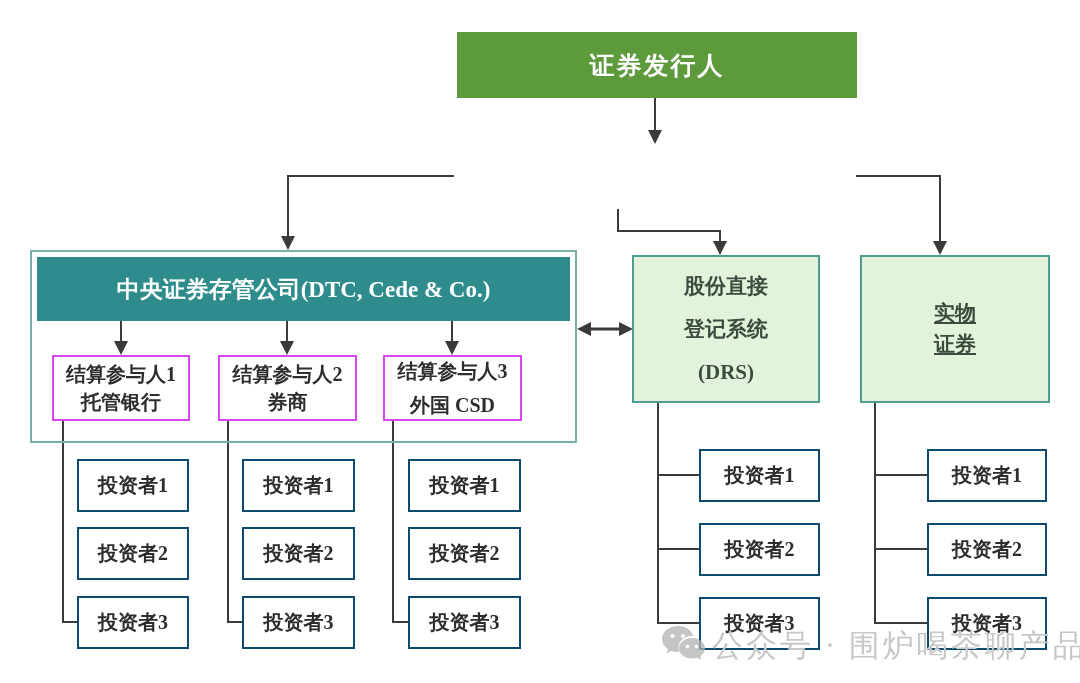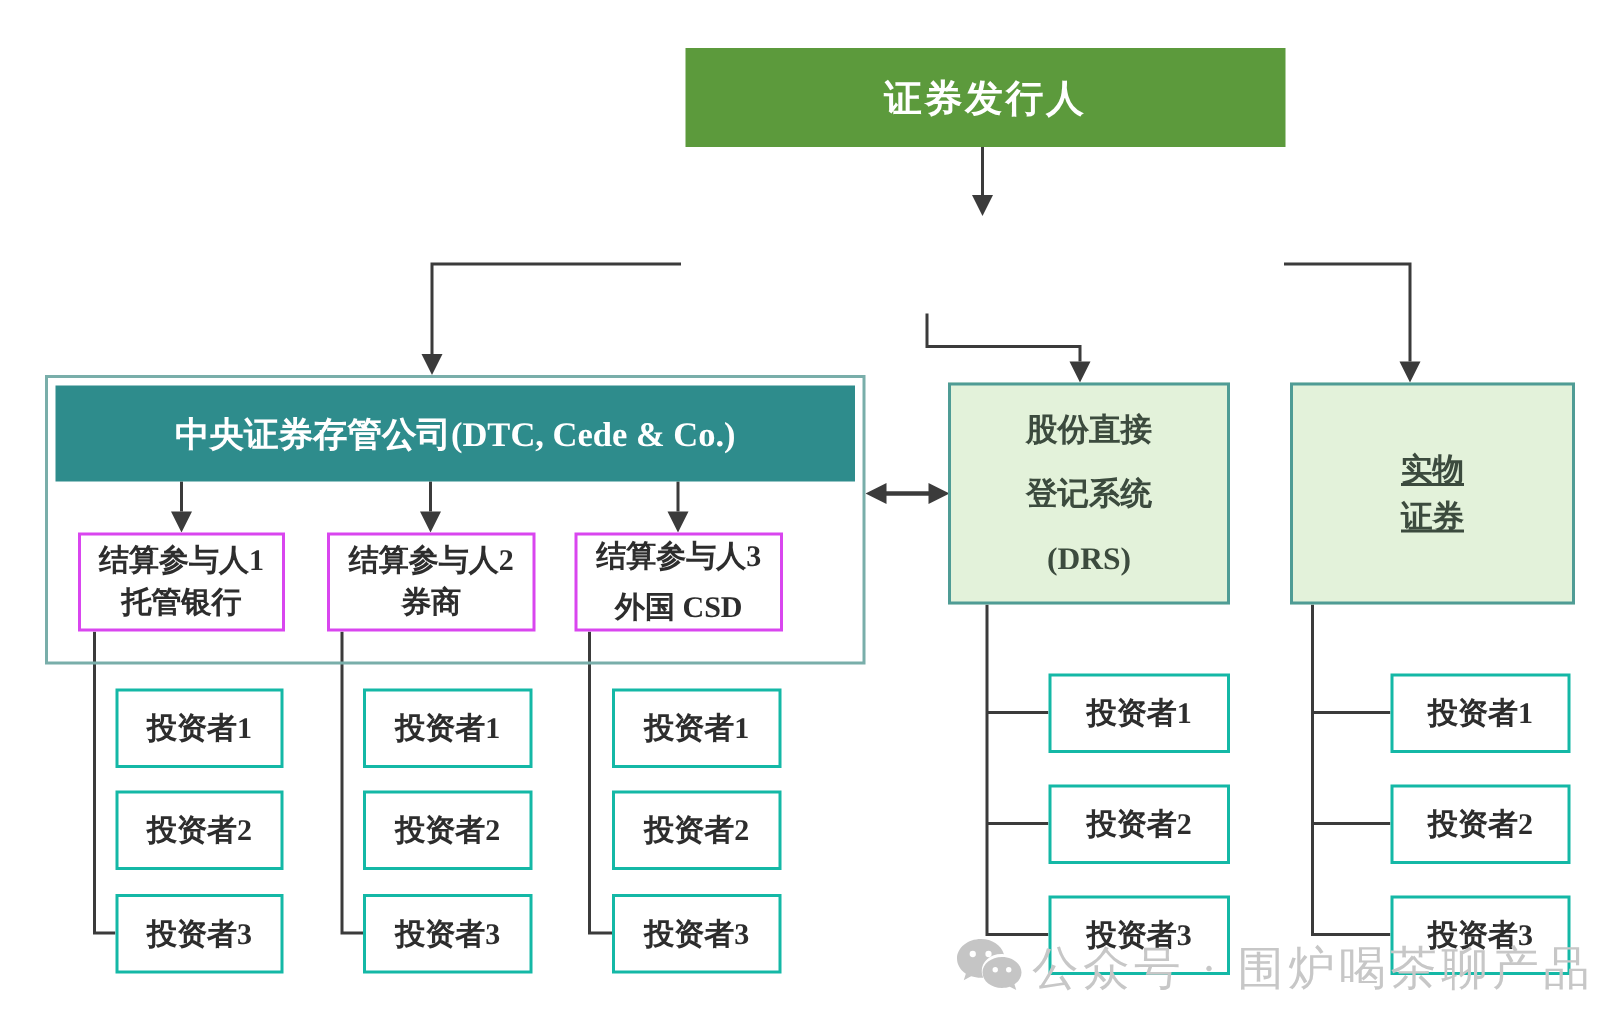--- a/index.html
+++ b/index.html
@@ -21,22 +21,22 @@
               color:#ffffff;font-size:23px;}
   .participant{top:355px;height:66px;background:#ffffff;border:2px solid #d946ef;
                font-size:20px;line-height:28px;}
   .p1{left:52px;width:138px;}
   .p2{left:218px;width:139px;}
   .p3{left:383px;width:139px;justify-content:space-between;}
   .leaf{background:#e3f2da;border:2px solid #4f9c95;color:#3c4b3e;
         font-size:21px;line-height:31px;}
   .drs{left:632px;top:255px;width:188px;height:148px;gap:12px;}
   .physical{left:860px;top:255px;width:190px;height:148px;text-decoration:underline;}
-  .inv{height:53px;background:#ffffff;border:2px solid #14b8a6;font-size:20px;}
-  .watermark{position:absolute;z-index:3;left:636px;top:618px;width:420px;height:56px;
+  .inv{height:53px;background:#ffffff;border:2px solid #0c4a6e;font-size:20px;}
+  .watermark{position:absolute;z-index:3;left:660px;top:618px;width:420px;height:56px;
              display:flex;align-items:center;pointer-events:none;justify-content:space-between;}
   .wm-icon{width:48px;height:44px;flex:0 0 auto;opacity:0.75;}
   .wm-text{font-size:31px;color:#c7c7c7;letter-spacing:3px;white-space:nowrap;
            font-weight:400;margin-left:4px;}
 </style>
 </head>
 <body>
 
 <div class="stage">
 

